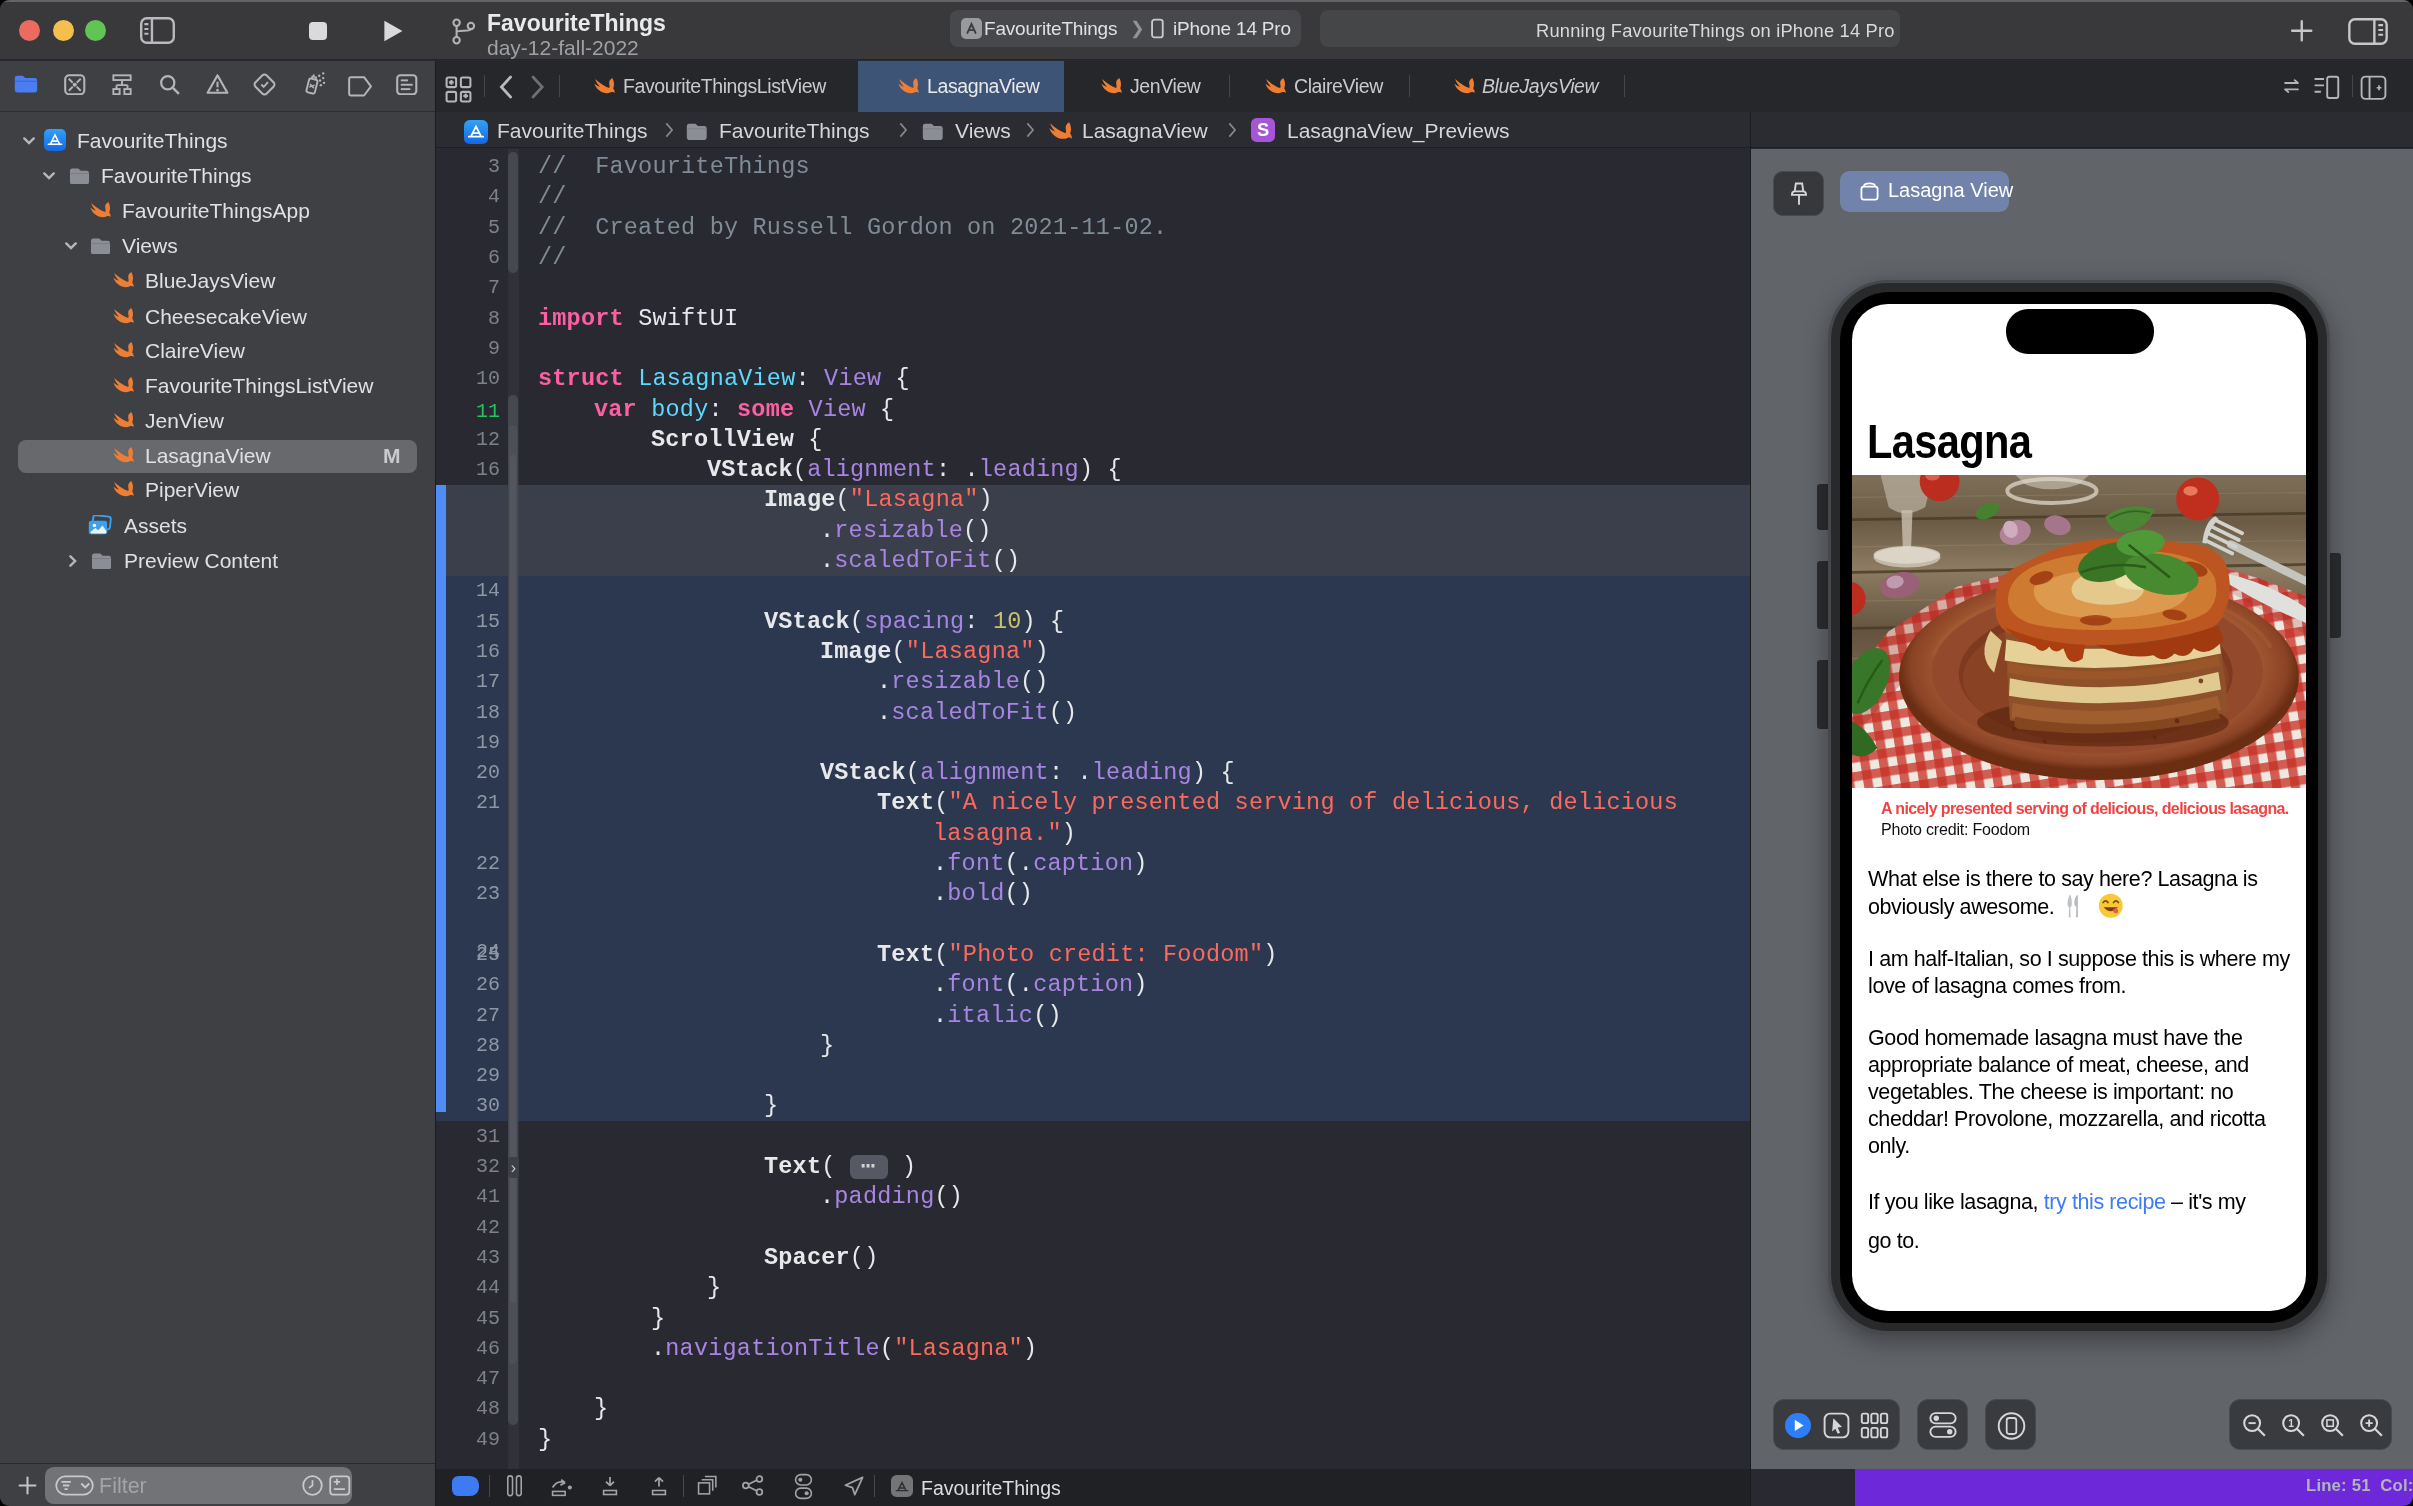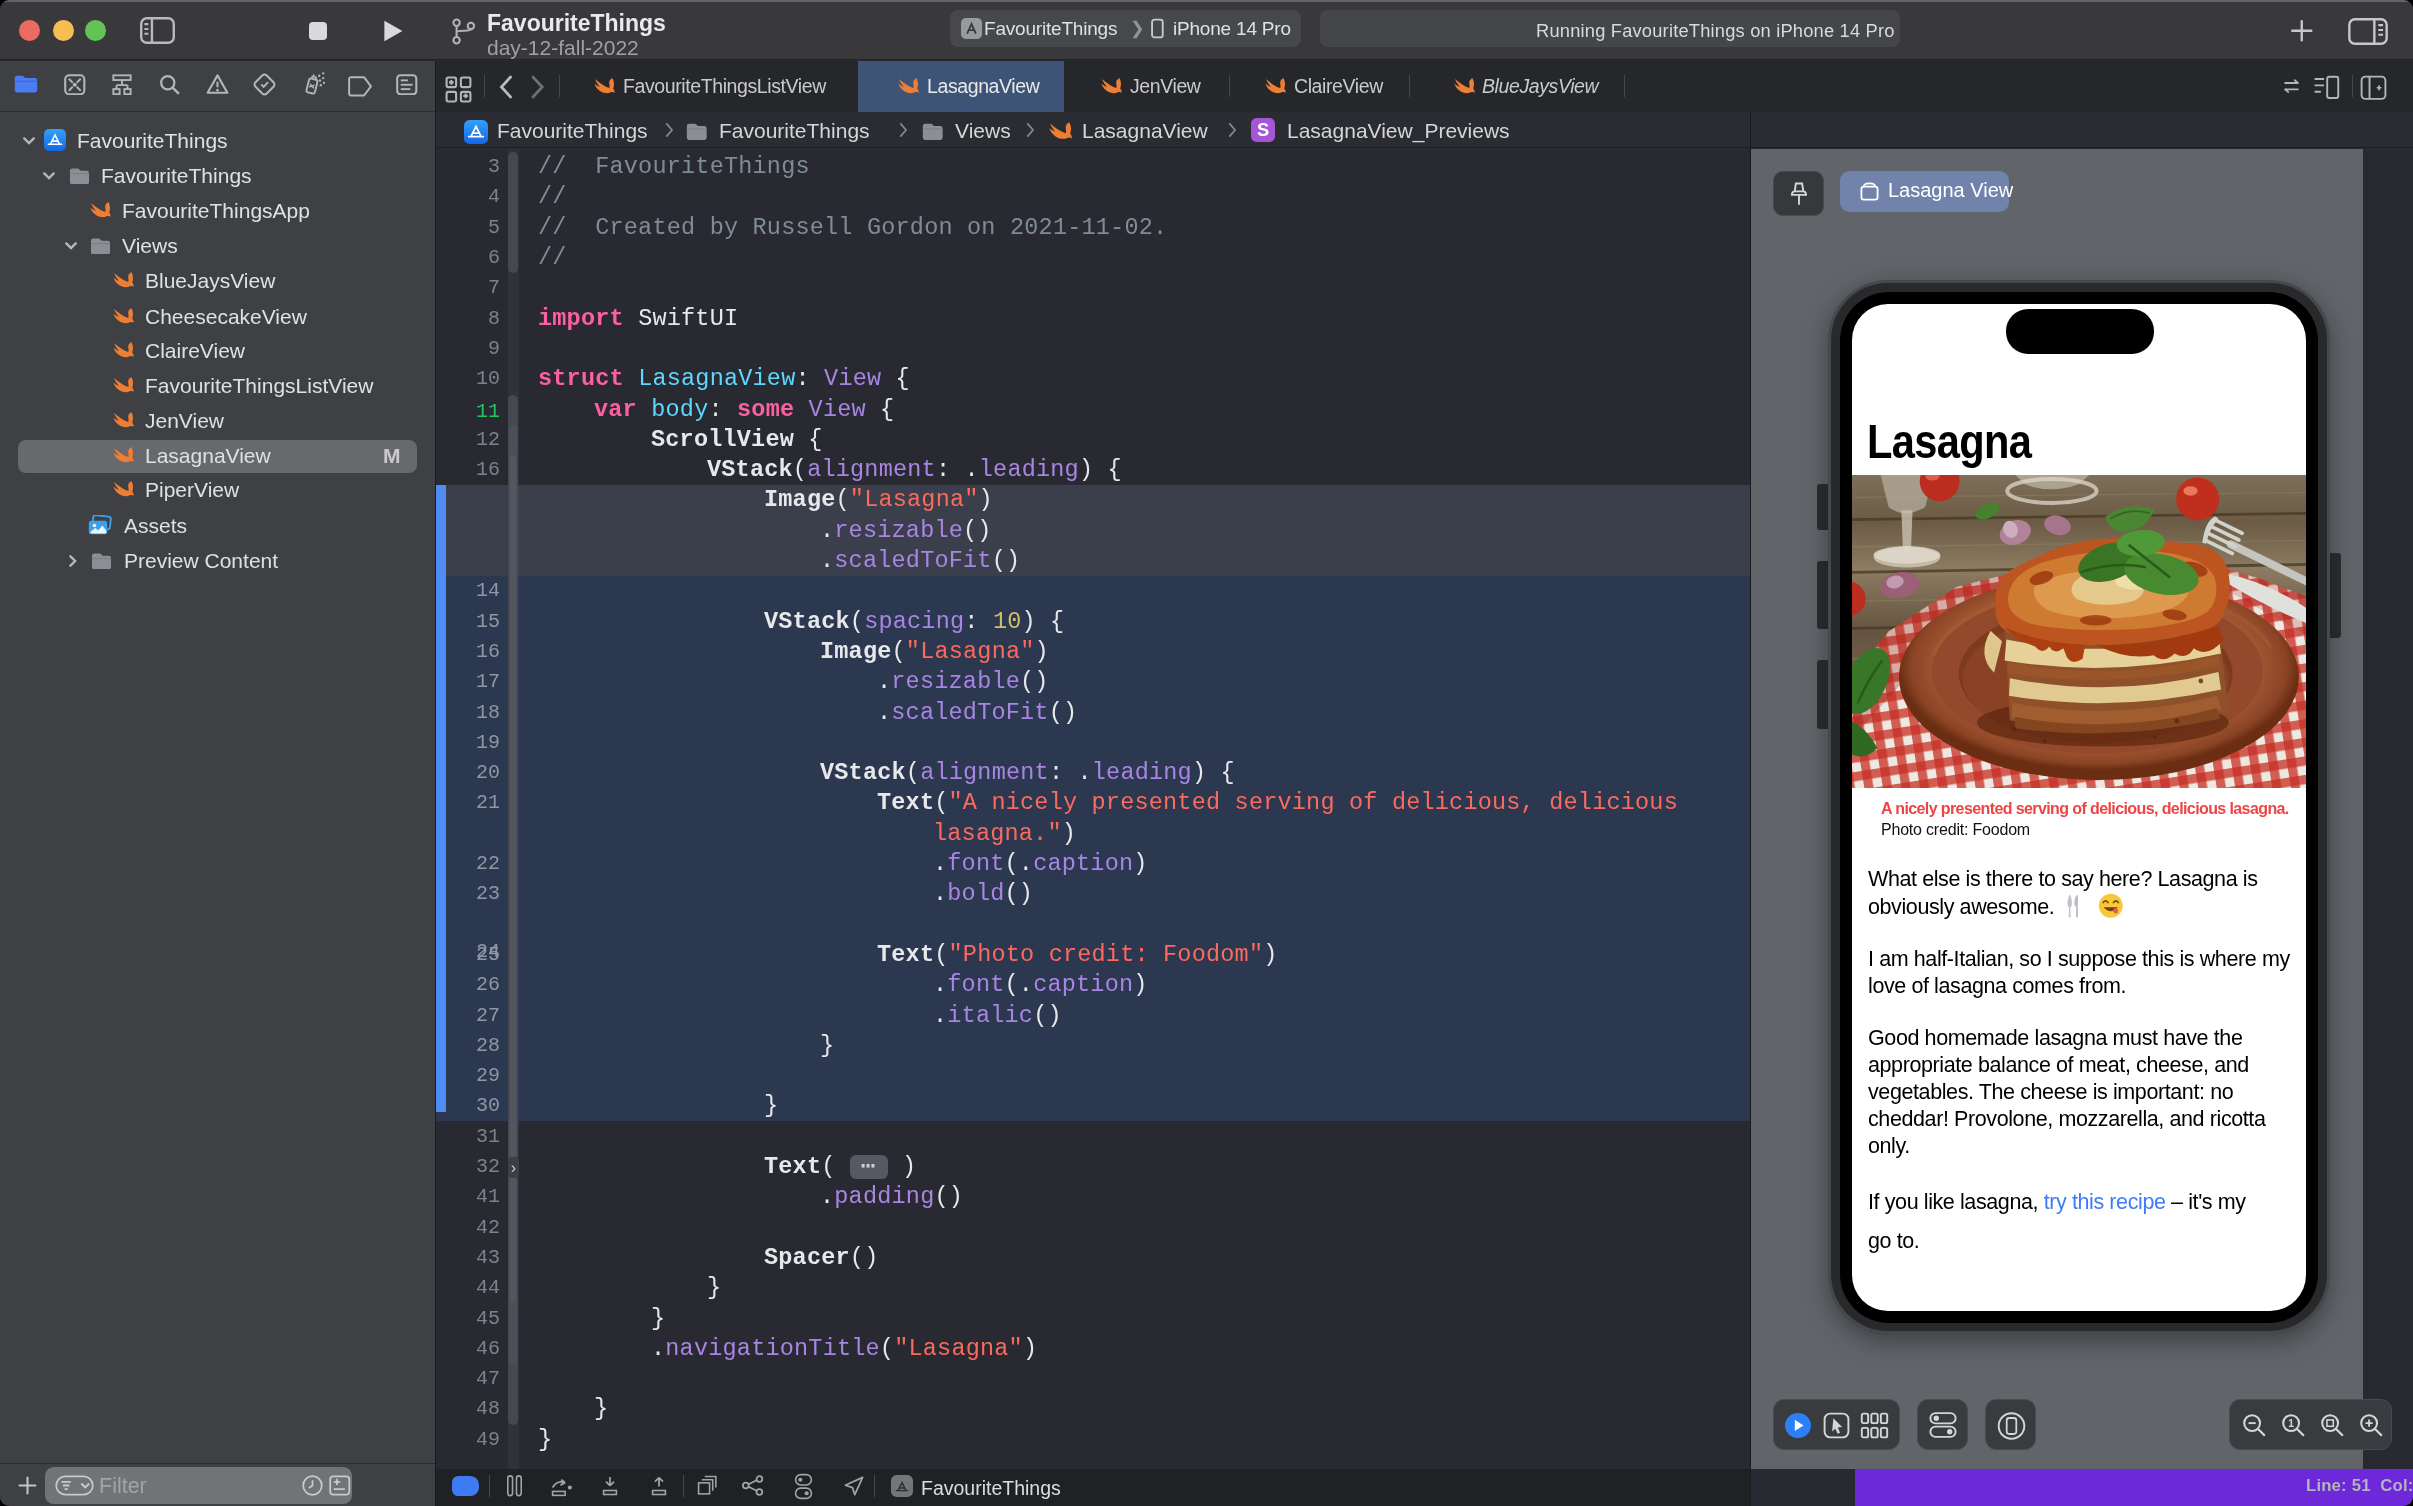--- a/index.html
+++ b/index.html
@@ -27,21 +27,21 @@
 .ln{position:absolute;width:65px;height:30px;line-height:30px;text-align:right;font-family:"Liberation Mono",monospace;font-size:20px;color:#7c818c}
 .k{color:#fc5fa3;font-weight:700}
 .cy{color:#5dd8ff}
 .pu{color:#a985e3}
 .st{color:#fc6a5d}
 .nu{color:#d0bf69}
 .co{color:#7f8c98}
 .wb{font-weight:700}
 .fold{display:inline-block;background:#565963;border-radius:6.4px;color:#d0d1d4;padding:0 11px;line-height:24px;height:24px;vertical-align:middle;letter-spacing:1.6px}
 
-#canvas{position:absolute;left:1751px;top:149px;width:612px;height:1320px;background:#616469}
+#canvas{position:absolute;left:1751px;top:149px;width:663px;height:1320px;background:#616469}
 
 #botbar{position:absolute;left:435px;top:1469px;width:1315px;height:37px;background:#202124}
 #botbar2{position:absolute;left:1855px;top:1469px;width:663px;height:37px;background:#6d28d9}
 .vdiv{position:absolute;width:0.8px;background:#1a1b1d}
 </style></head>
 <body>
 <div id="win">
 
 <div id="toolbar">
   <div class="abs" style="left:0;top:0;width:2413px;height:1.6px;background:rgba(255,255,255,0.22)"></div>

